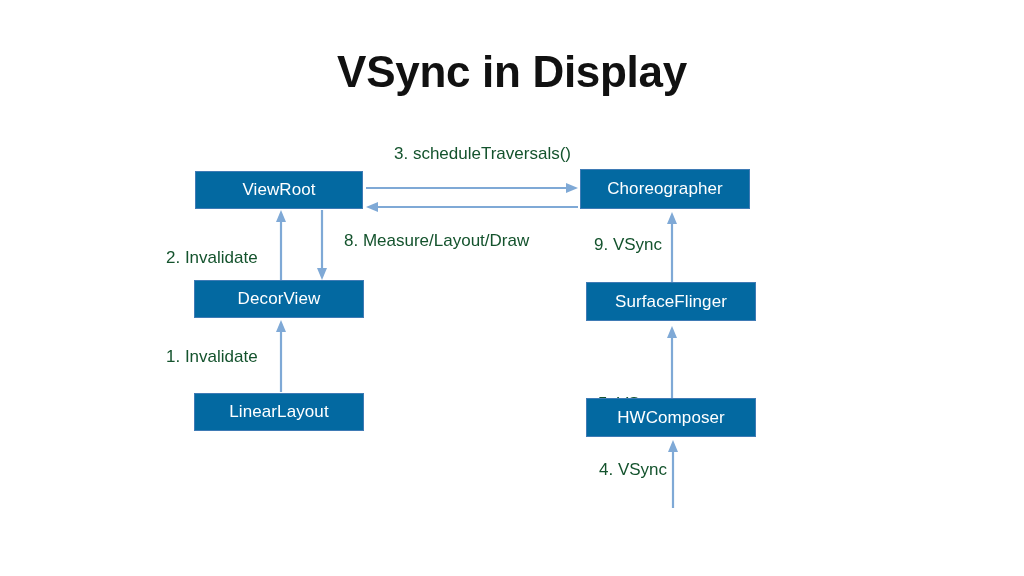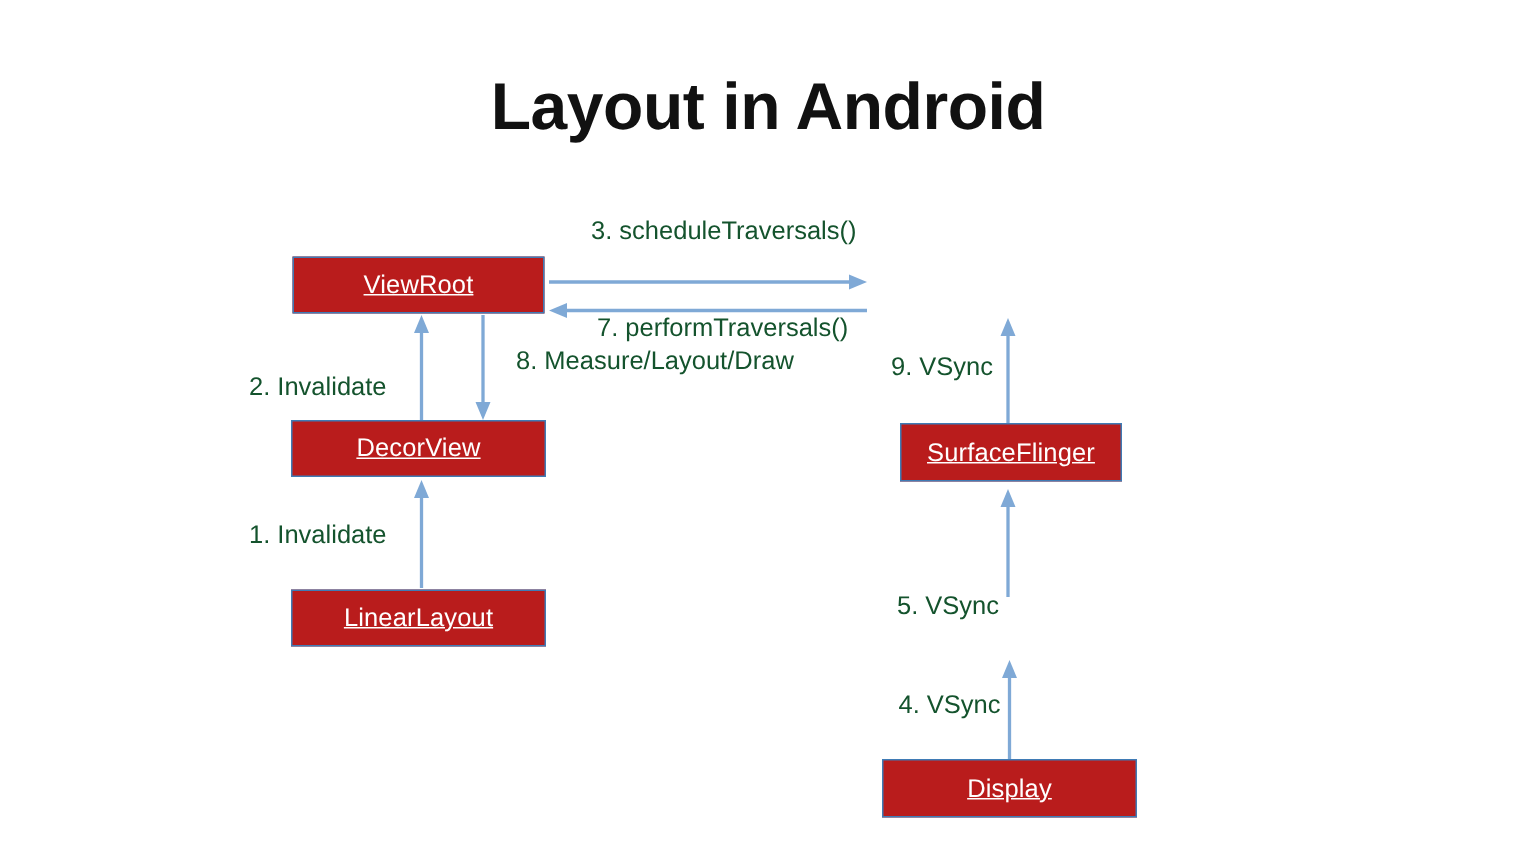--- a/index.html
+++ b/index.html
@@ -26,30 +26,29 @@
     width: 1024px;
     text-align: center;
     font-size: 44px;
     font-weight: bold;
     color: #111111;
     letter-spacing: -0.3px;
     line-height: 1.1;
   }
   .node {
     position: absolute;
-    background: #b91c1c;
+    background: #0369a1;
     border: 1px solid #3f7bb5;
     color: #ffffff;
     font-size: 17px;
     display: flex;
     align-items: center;
     justify-content: center;
     box-sizing: border-box;
     letter-spacing: 0.1px;
-    text-decoration: underline;
   }
   .edge-label {
     position: absolute;
     font-size: 17px;
     color: #14532d;
     white-space: nowrap;
     line-height: 1;
   }
   .arrow-svg {
     position: absolute;
@@ -62,35 +61,34 @@
   }
   .arrow-head {
     fill: #7FA9D6;
   }
 </style>
 </head>
 <body>
 
 <div id="slide">
 
-  <div id="title">Layout in Android</div>
+  <div id="title">VSync in Display</div>
 
   <svg class="arrow-svg" style="left:366px; top:181px;" width="212" height="14" viewBox="0 0 212 14">
     <line class="arrow-line" x1="0" y1="7" x2="202" y2="7"></line>
     <polygon class="arrow-head" points="212,7 200,12 200,2"></polygon>
   </svg>
 
   <svg class="arrow-svg" style="left:366px; top:200px;" width="212" height="14" viewBox="0 0 212 14">
     <line class="arrow-line" x1="212" y1="7" x2="10" y2="7"></line>
     <polygon class="arrow-head" points="0,7 12,12 12,2"></polygon>
   </svg>
 
   <div class="edge-label" style="left:394px; top:145px;">3. scheduleTraversals()</div>
 
-  <div class="edge-label" style="left:398px; top:210px;">7. performTraversals()</div>
 
   <svg class="arrow-svg" style="left:274px; top:210px;" width="14" height="70" viewBox="0 0 14 70">
     <line class="arrow-line" x1="7" y1="70" x2="7" y2="10"></line>
     <polygon class="arrow-head" points="7,0 12,12 2,12"></polygon>
   </svg>
 
   <svg class="arrow-svg" style="left:315px; top:210px;" width="14" height="70" viewBox="0 0 14 70">
     <line class="arrow-line" x1="7" y1="0" x2="7" y2="60"></line>
     <polygon class="arrow-head" points="7,70 12,58 2,58"></polygon>
   </svg>
@@ -122,23 +120,24 @@
 
   <svg class="arrow-svg" style="left:666px; top:440px;" width="14" height="68" viewBox="0 0 14 68">
     <line class="arrow-line" x1="7" y1="68" x2="7" y2="10"></line>
     <polygon class="arrow-head" points="7,0 12,12 2,12"></polygon>
   </svg>
 
   <div class="edge-label" style="left:599px; top:461px;">4. VSync</div>
 
   <div class="node" style="left:195px; top:171px; width:168px; height:38px;">ViewRoot</div>
 
+  <div class="node" style="left:580px; top:169px; width:170px; height:40px;">Choreographer</div>
 
   <div class="node" style="left:194px; top:280px; width:170px; height:38px;">DecorView</div>
 
-  <div class="node" style="left:600px; top:282px; width:148px; height:39px;">SurfaceFlinger</div>
+  <div class="node" style="left:586px; top:282px; width:170px; height:39px;">SurfaceFlinger</div>
 
   <div class="node" style="left:194px; top:393px; width:170px; height:38px;">LinearLayout</div>
 
+  <div class="node" style="left:586px; top:398px; width:170px; height:39px;">HWComposer</div>
 
-  <div class="node" style="left:588px; top:506px; width:170px; height:39px;">Display</div>
 
 </div>
 
 </body></html>

